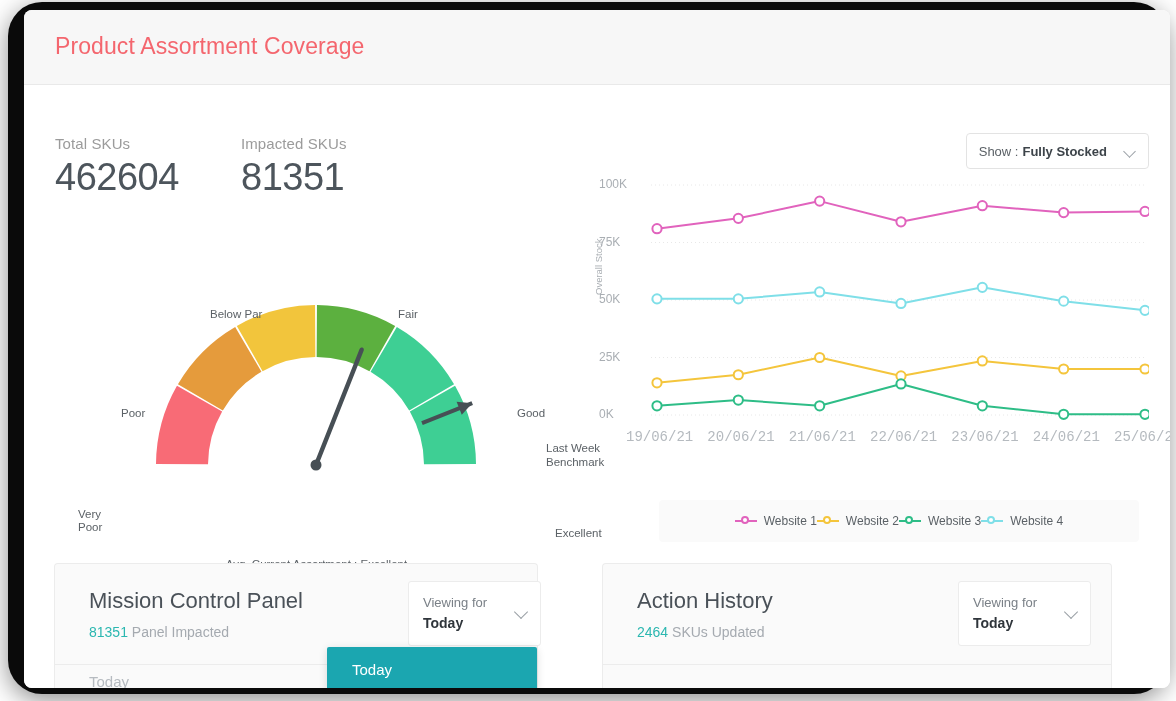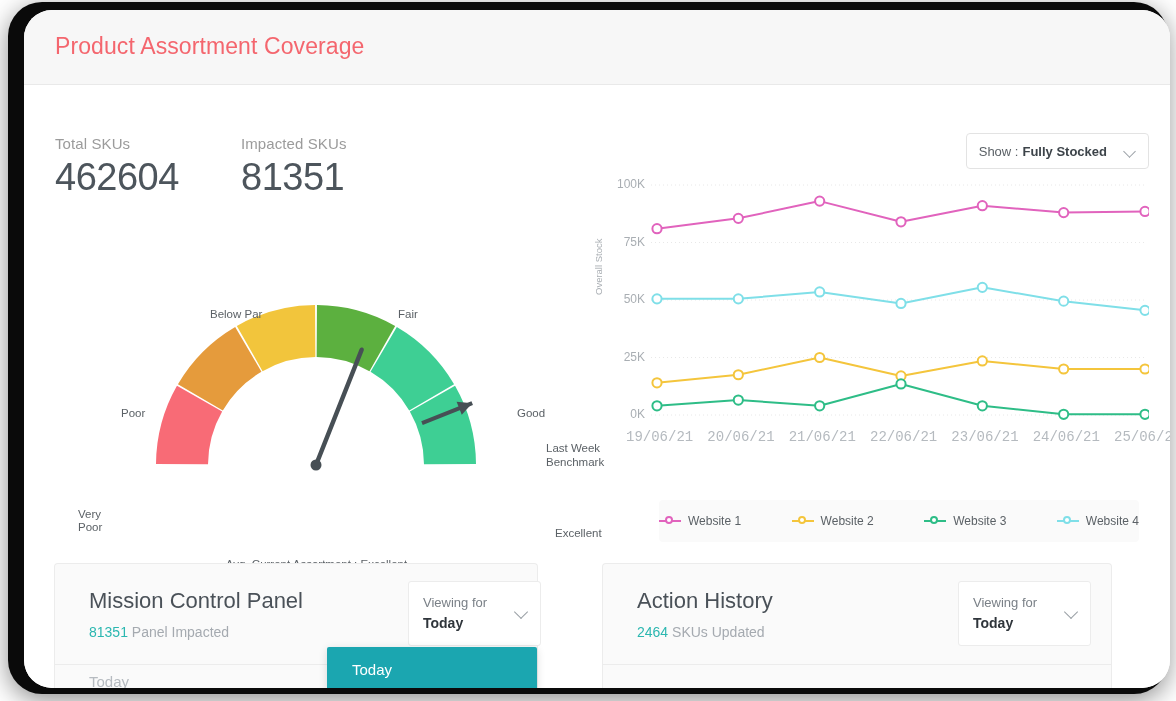--- a/index.html
+++ b/index.html
@@ -16,21 +16,21 @@
     left: 8px; top: 2px;
     width: 1160px; height: 692px;
     border-radius: 34px;
     background: #0a0a0a;
     box-shadow: 0 6px 26px rgba(0,0,0,.45);
   }
   #screen {
     position: absolute;
     left: 16px; top: 8px;
     width: 1146px; height: 678px;
-    border-radius: 28px;
+    border-radius: 8px;
     background: #ffffff;
     overflow: hidden;
   }
 
   
   #app-header {
     position: absolute; left: 0; top: 0;
     width: 100%; height: 75px;
     background: #f7f7f7;
     border-bottom: 1px solid #e9e9e9;
@@ -89,26 +89,26 @@
     width: 8px; height: 8px;
     border-right: 1.6px solid #9aa0a6; border-bottom: 1.6px solid #9aa0a6;
     transform: rotate(45deg);
   }
   #chart-area { position: absolute; left: 0; top: 62px; width: 550px; height: 280px; }
   #ylabel {
     position: absolute; left: -6px; top: 118px;
     transform: rotate(-90deg); transform-origin: left top;
     font-size: 9.5px; color: #a9aeb3; white-space: nowrap;
   }
-  .ytick { position: absolute; right: 0; font-size: 12px; color: #a9aeb3; text-align: right; width: 46px; }
+  .ytick { position: absolute; right: 0; font-size: 12px; color: #a9aeb3; width: 46px; }
   .xtick { position: absolute; font-size: 14px; color: #b5babf; text-align: right; width: 62px; font-family: Liberation Mono, monospace; }
   #legend {
     position: absolute; left: 60px; top: 385px; width: 480px; height: 42px;
     background: #fafafa; border-radius: 4px;
-    display: flex; align-items: center; justify-content: space-between;
+    display: flex; align-items: center; justify-content: center;
   }
   .lg-item { display: flex; align-items: center; gap: 7px; font-size: 12px; color: #5b6166; cursor: pointer; }
   .lg-mark { width: 22px; height: 12px; position: relative; }
   .lg-mark i {
     position: absolute; left: 0; top: 5px; width: 22px; height: 2px; display: block;
   }
   .lg-mark b {
     position: absolute; left: 6px; top: 1px; width: 8px; height: 8px;
     border-radius: 50%; background: #fff; border: 2px solid currentColor; display: block;
   }

